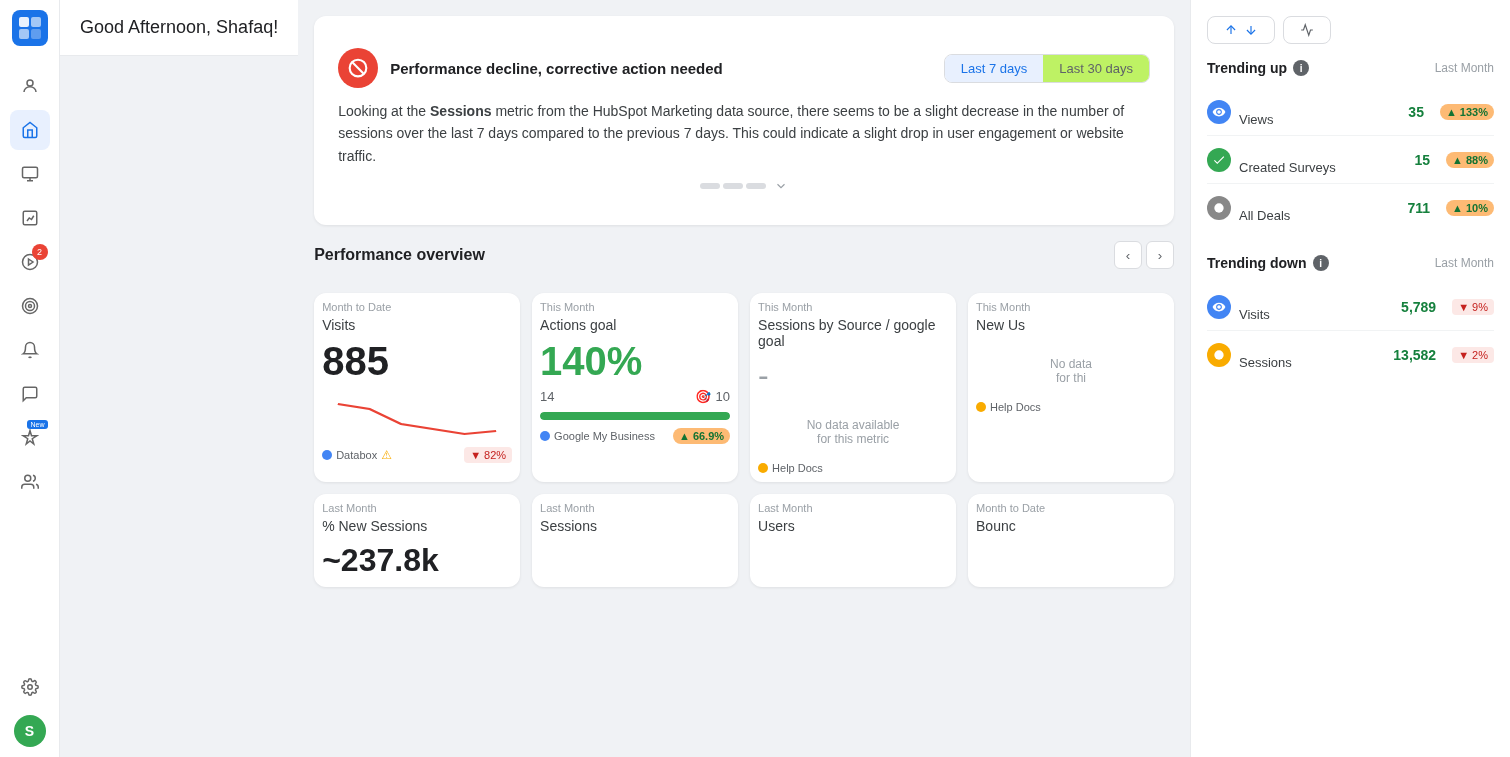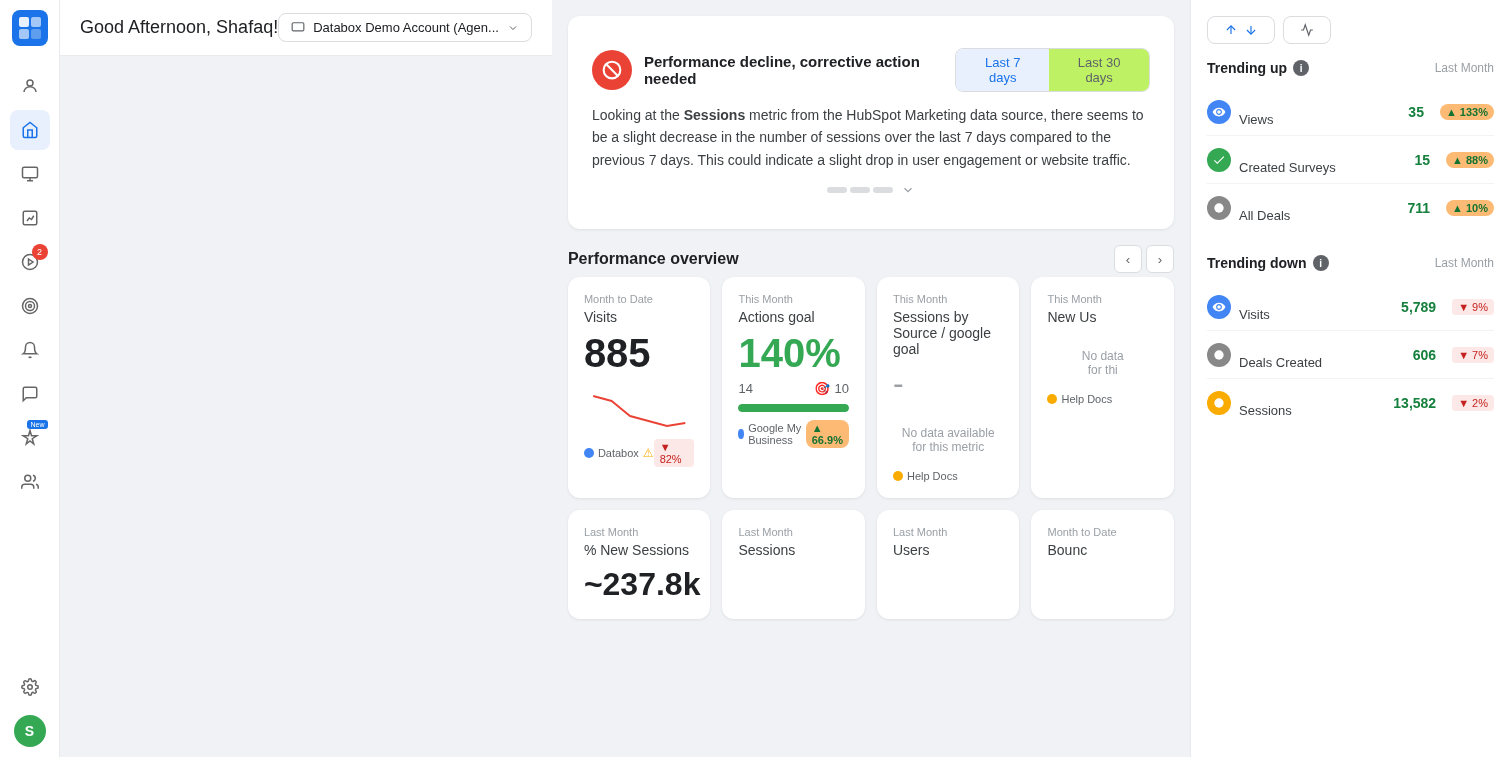--- a/index.html
+++ b/index.html
@@ -198,21 +198,21 @@
       width: 20px; height: 6px;
       background: #dadce0;
       border-radius: 3px;
     }
 
     
     .section-header {
       display: flex;
       align-items: center;
       justify-content: space-between;
-      margin-bottom: 4px;
+      margin-bottom: 24px;
     }
     .section-title {
       font-size: 16px;
       font-weight: 600;
       color: #202124;
     }
     .nav-arrows {
       display: flex; gap: 4px;
     }
     .nav-arrow {
@@ -228,21 +228,21 @@
     
     .metrics-grid {
       display: grid;
       grid-template-columns: repeat(4, 1fr);
       gap: 12px;
       margin-bottom: 12px;
     }
     .metric-card {
       background: #fff;
       border-radius: 12px;
-      padding: 16px;
+      padding: 8px;
       box-shadow: 0 1px 3px rgba(0,0,0,0.08);
       overflow: hidden;
       position: relative;
     }
     .metric-period {
       font-size: 11px;
       color: #9aa0a6;
       margin-bottom: 4px;
     }
     .metric-name {
@@ -502,31 +502,20 @@
         </svg>
     </div>
     <div class="avatar">S</div>
   </div>
 </div>
 
 <div class="main-content">
 
   <div class="top-header">
     <span class="greeting">Good Afternoon, Shafaq!</span>
-    <div style="display:flex; align-items:center; gap:12px;">
-      <div class="account-selector">
-        <svg width="14" height="14" viewBox="0 0 24 24" fill="none" stroke="#5f6368" stroke-width="2">
-            <rect x="2" y="3" width="20" height="14" rx="2"></rect>
-          </svg>
-        <span>Databox Demo Account (Agen...</span>
-        <svg width="12" height="12" viewBox="0 0 24 24" fill="none" stroke="#5f6368" stroke-width="2">
-            <polyline points="6,9 12,15 18,9"></polyline>
-          </svg>
-      </div>
-    </div>
   </div>
 
   <div class="content-area">
 
     <div class="scrollable-main">
 
       <div class="alert-card">
         <div class="alert-header">
           <div class="alert-title-row">
             <div class="alert-icon">
@@ -735,30 +724,20 @@
           <div class="trending-source-icon" style="background:#4285f4;">
             <svg width="14" height="14" viewBox="0 0 24 24" fill="white">
                 <path d="M12 4.5C7 4.5 2.73 7.61 1 12c1.73 4.39 6 7.5 11 7.5s9.27-3.11 11-7.5c-1.73-4.39-6-7.5-11-7.5zM12 17c-2.76 0-5-2.24-5-5s2.24-5 5-5 5 2.24 5 5-2.24 5-5 5zm0-8c-1.66 0-3 1.34-3 3s1.34 3 3 3 3-1.34 3-3-1.34-3-3-3z"></path>
               </svg>
           </div>
           <span class="trending-name">Visits</span>
           <span class="trending-value">5,789</span>
           <span class="badge-down">▼ 9%</span>
         </div>
 
-        <div class="trending-row">
-          <div class="trending-source-icon" style="background:#888;">
-            <svg width="14" height="14" viewBox="0 0 24 24" fill="white">
-                <circle cx="12" cy="12" r="8"></circle>
-              </svg>
-          </div>
-          <span class="trending-name">Deals Created</span>
-          <span class="trending-value">606</span>
-          <span class="badge-down">▼ 7%</span>
-        </div>
 
         <div class="trending-row">
           <div class="trending-source-icon" style="background:#f9ab00;">
             <svg width="14" height="14" viewBox="0 0 24 24" fill="white">
                 <circle cx="12" cy="12" r="8"></circle>
               </svg>
           </div>
           <span class="trending-name">Sessions</span>
           <span class="trending-value">13,582</span>
           <span class="badge-down">▼ 2%</span>

